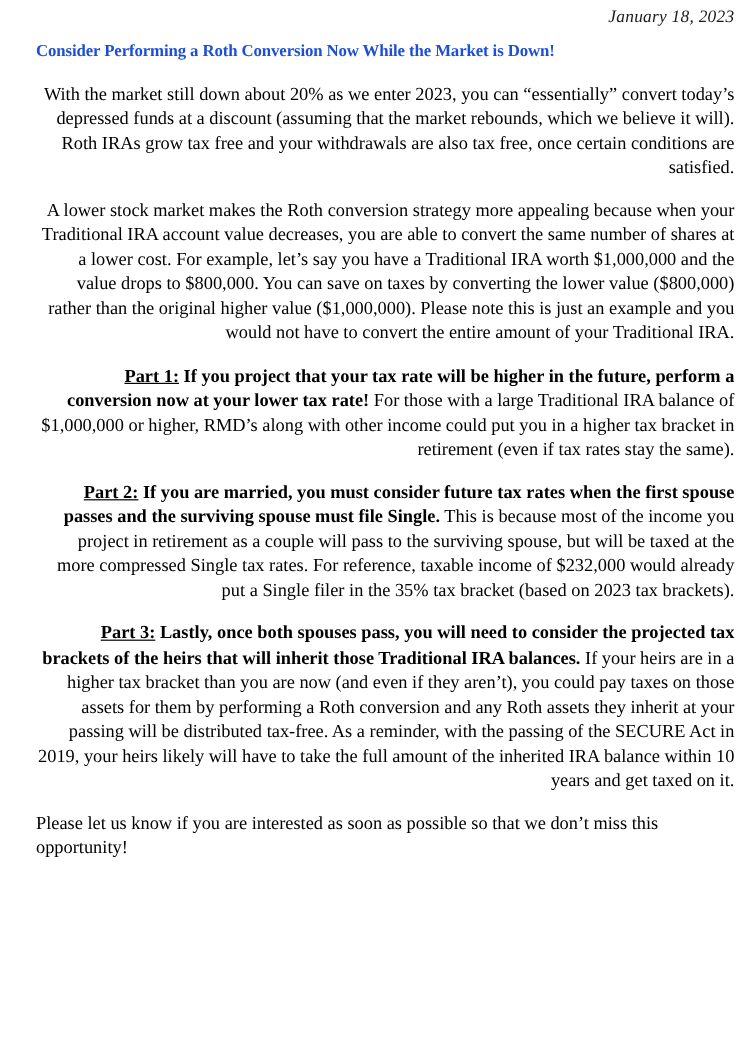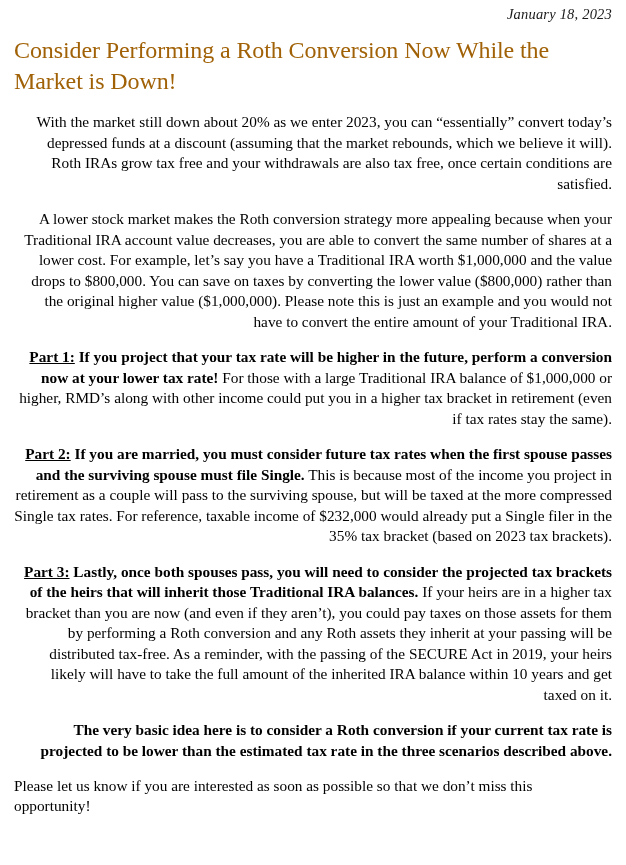--- a/index.html
+++ b/index.html
@@ -11,35 +11,35 @@
     width: 626px;
     height: 865px;
     font-family: "Liberation Serif", serif;
     color: #000000;
     overflow: hidden;
   }
   .page {
     width: 626px;
     height: 862px;
     box-sizing: border-box;
-    padding: 6px 14px 0 14px;
+    padding: 6px 14px 0 30px;
     position: relative;
   }
   .date-line {
     text-align: right;
     font-style: italic;
     font-size: 14.5px;
     color: #1a1a1a;
     margin: 0 0 12px 0;
     letter-spacing: 0.2px;
   }
   h1.doc-title {
-    color: #a16207;
-    font-size: 24px;
-    font-weight: normal;
+    color: #1d4ed8;
+    font-size: 14px;
+    font-weight: bold;
     line-height: 1.28;
     margin: 0 0 16px 0;
     letter-spacing: -0.1px;
   }
   p.para {
     font-size: 15.3px;
     line-height: 1.34;
     margin: 0 0 15px 0;
     text-align: right;
   }
@@ -78,18 +78,17 @@
 
   <p class="para">A lower stock market makes the Roth conversion strategy more appealing because when your Traditional IRA account value decreases, you are able to convert the same number of shares at a lower cost. For example, let’s say you have a Traditional IRA worth $1,000,000 and the value drops to $800,000. You can save on taxes by converting the lower value ($800,000) rather than the original higher value ($1,000,000). Please note this is just an example and you would not have to convert the entire amount of your Traditional IRA.</p>
 
 
   <p class="para"><span class="part-label">Part 1:</span><span class="bold"> If you project that your tax rate will be higher in the future, perform a conversion now at your lower tax rate!</span><span> For those with a large Traditional IRA balance of $1,000,000 or higher, RMD’s along with other income could put you in a higher tax bracket in retirement (even if tax rates stay the same).</span></p>
 
   <p class="para"><span class="part-label">Part 2:</span><span class="bold"> If you are married, you must consider future tax rates when the first spouse passes and the surviving spouse must file Single.</span><span> This is because most of the income you project in retirement as a couple will pass to the surviving spouse, but will be taxed at the more compressed Single tax rates. For reference, taxable income of $232,000 would already put a Single filer in the 35% tax bracket (based on 2023 tax brackets).</span></p>
 
   <p class="para"><span class="part-label">Part 3:</span><span class="bold"> Lastly, once both spouses pass, you will need to consider the projected tax brackets of the heirs that will inherit those Traditional IRA balances.</span><span> If your heirs are in a higher tax bracket than you are now (and even if they aren’t), you could pay taxes on those assets for them by performing a Roth conversion and any Roth assets they inherit at your passing will be distributed tax-free. As a reminder, with the passing of the SECURE Act in 2019, your heirs likely will have to take the full amount of the inherited IRA balance within 10 years and get taxed on it.</span></p>
 
-  <p class="para bold">The very basic idea here is to consider a Roth conversion if your current tax rate is projected to be lower than the estimated tax rate in the three scenarios described above.</p>
 
 
   <p class="closing last">Please let us know if you are interested as soon as possible so that we don’t miss this opportunity!</p>
 
 </div>
 
 </body></html>

